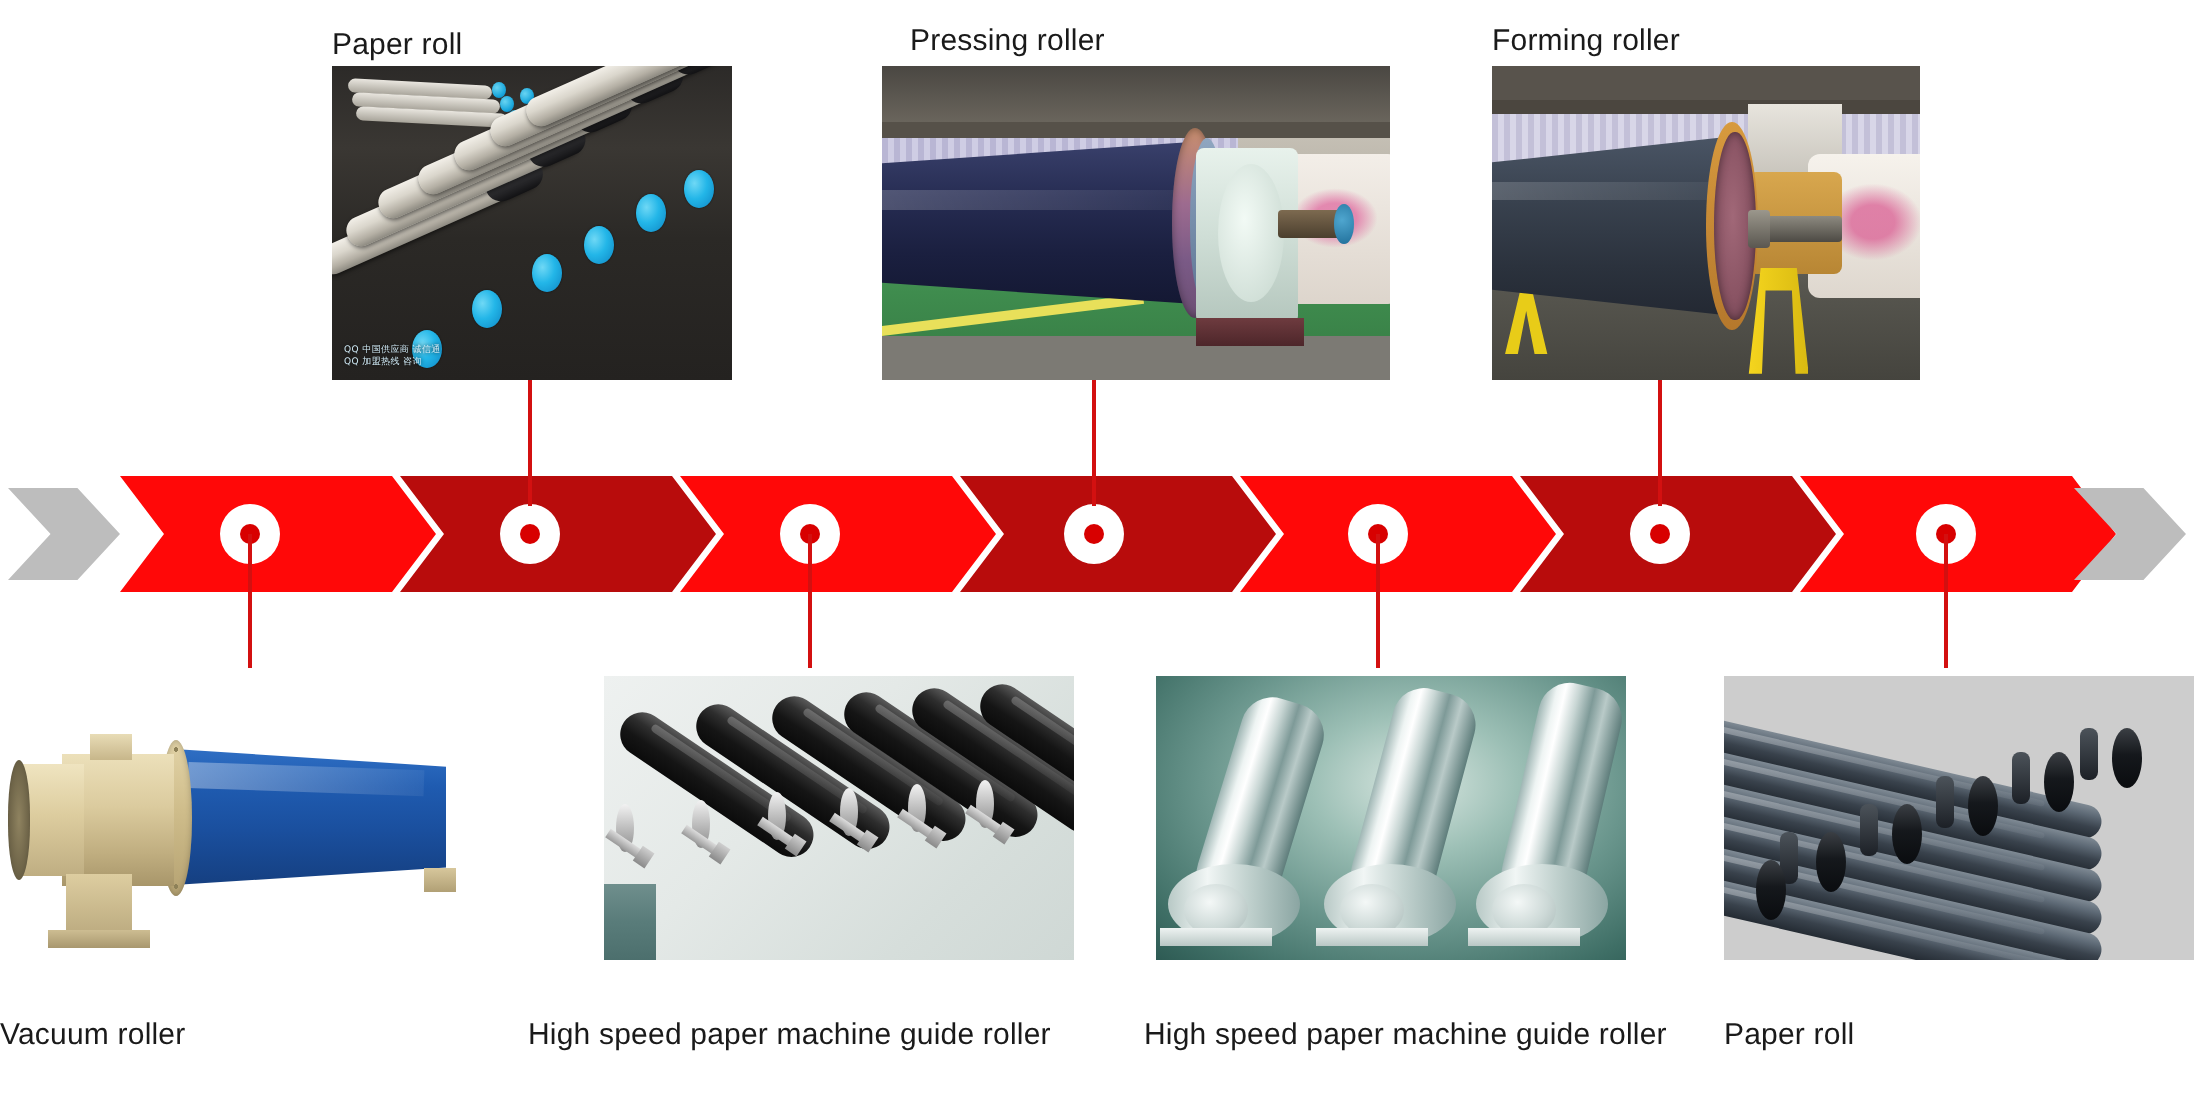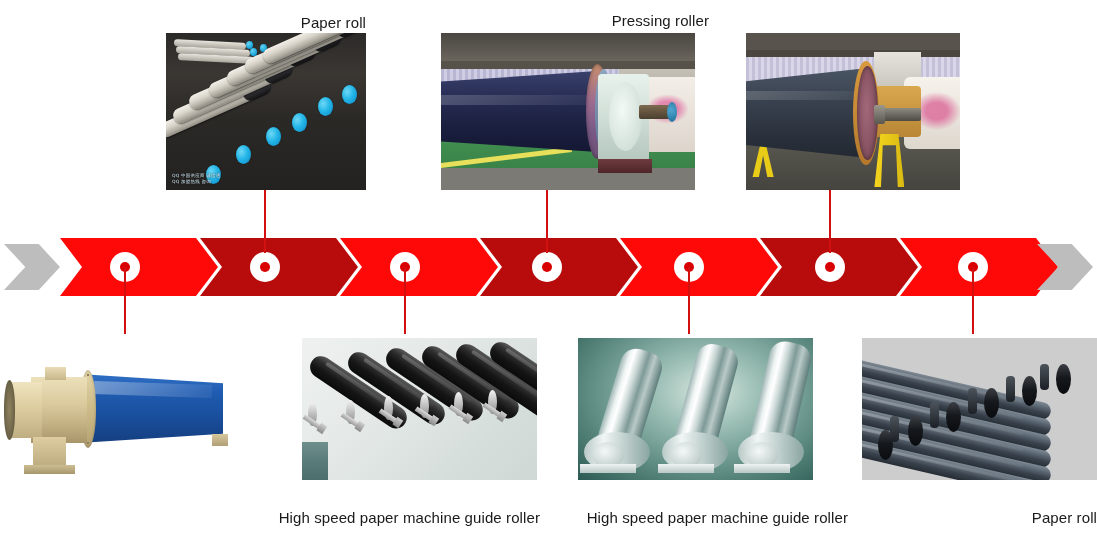--- a/index.html
+++ b/index.html
@@ -16,21 +16,21 @@
     height: 553px;
     background: #ffffff;
   }
 
   
   .label {
     position: absolute;
     font-size: 15px;
     color: #1a1a1a;
     white-space: nowrap;
-    text-align: right;
+    text-align: left;
     letter-spacing: 0.1px;
   }
 
   
   .photo {
     position: absolute;
     overflow: hidden;
     background: #bdbdbd;
   }
   .photo .scene { position: absolute; inset: 0; }
@@ -414,20 +414,21 @@
     position:absolute; width:2px; background:#d31010;
   }
 </style>
 </head>
 <body>
 
 <div id="stage">
 
   <div class="label" style="left:166px; top:14px; width:200px;">Paper roll</div>
   <div class="label" style="left:455px; top:12px; width:254px;">Pressing roller</div>
+  <div class="label" style="left:746px; top:12px; width:214px;">Forming roller</div>
 
   <div class="photo" style="left:166px; top:33px; width:200px; height:157px;">
     <div class="scene">
       <div class="p1-bg"></div>
 
       <div class="p1-top-rolls">
         <div class="p1-trow" style="left:2px;  top:2px;  width:72px; transform:rotate(3deg);"></div>
         <div class="p1-trow" style="left:4px;  top:9px;  width:74px; transform:rotate(3deg);"></div>
         <div class="p1-trow" style="left:6px;  top:16px; width:76px; transform:rotate(3deg);"></div>
         <div class="p1-tcap" style="left:74px; top:2px;"></div>
@@ -637,17 +638,18 @@
 
       <div class="p7-cap" style="left:46px;  top:78px;"></div>
       <div class="p7-cap" style="left:84px;  top:64px;"></div>
       <div class="p7-cap" style="left:122px; top:50px;"></div>
       <div class="p7-cap" style="left:160px; top:38px;"></div>
       <div class="p7-cap" style="left:194px; top:26px;"></div>
       <div class="p7-cap" style="left:16px;  top:92px;"></div>
     </div>
   </div>
 
+  <div class="label" style="left:0px; top:509px; width:235px;">Vacuum roller</div>
   <div class="label" style="left:264px; top:509px; width:276px;">High speed paper machine guide roller</div>
   <div class="label" style="left:572px; top:509px; width:276px;">High speed paper machine guide roller</div>
   <div class="label" style="left:862px; top:509px; width:235px;">Paper roll</div>
 
 </div>
 
 </body></html>

